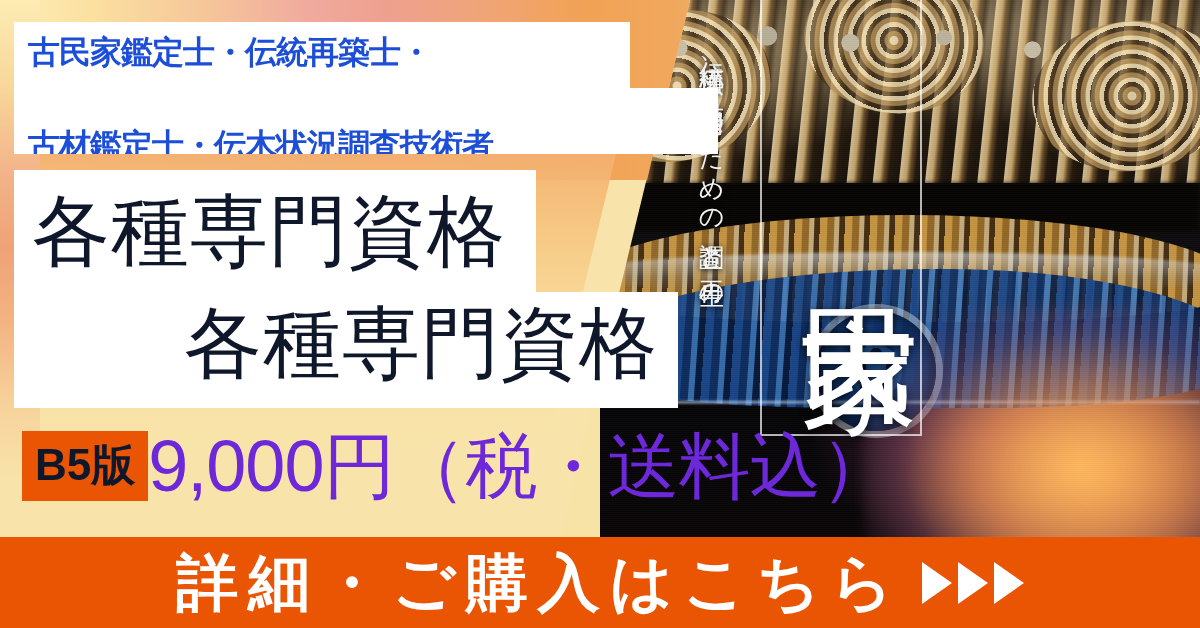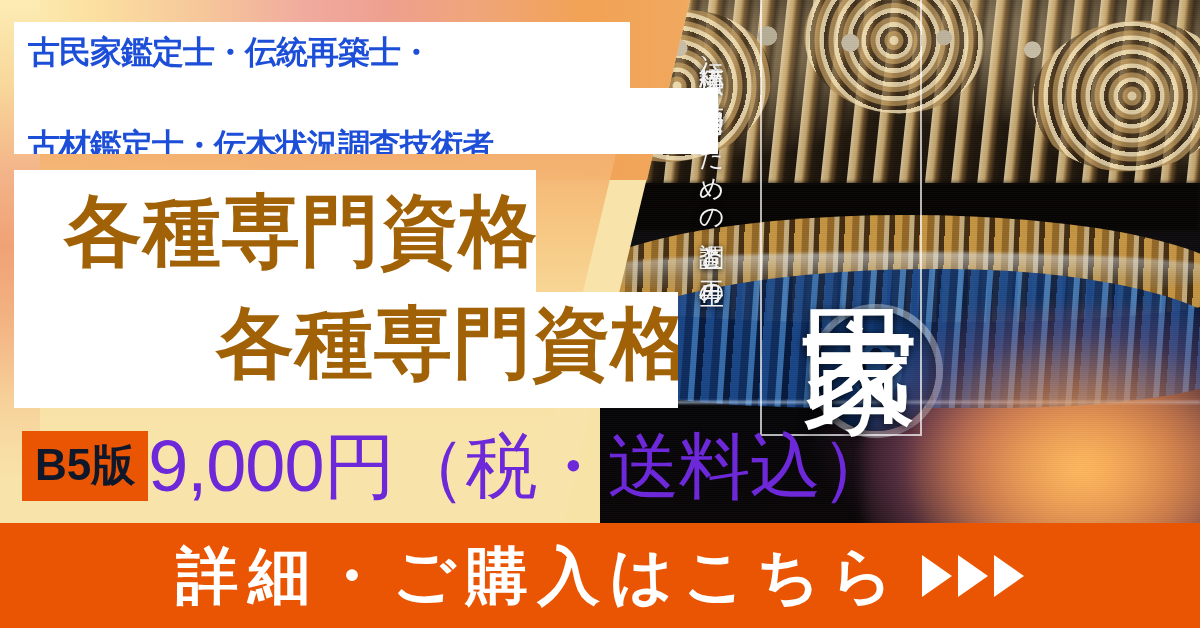--- a/index.html
+++ b/index.html
@@ -211,27 +211,26 @@
   .cred-line-2 { top:70px;margin-top:37px; }
 
   
   .block-headline {
     position:absolute; left:14px; top:170px; width:664px; height:238px;
     background:#ffffff;
     clip-path:polygon(0 0, 522px 0, 522px 122px, 664px 122px, 664px 238px, 0 238px);
   }
   .head-line {
     position:absolute;
-    color:#a16207;
-    font-weight:700;
+    color:#0f172a;
+    font-weight:400;
     font-size:78px;
     line-height:1;
     letter-spacing:1px;
     white-space:nowrap;
-    margin-left:32px;
   }
   .head-line-1 { left:18px; top:22px; }
   .head-line-2 { left:170px; top:134px; }
 
   
   .price-row {
     position:absolute; left:0; top:420px; width:700px; height:92px;
     display:flex; align-items:center;
   }
   .badge-b5 {
@@ -249,21 +248,21 @@
     color:#6d28d9;
     font-weight:400;
     font-size:72px;
     line-height:1;
     white-space:nowrap;
     letter-spacing:-1px;
   }
 
   
   .cta-bar {
-    position:absolute; left:0; bottom:0; width:1200px; height:105px;
+    position:absolute; left:0; bottom:0; width:1200px; height:91px;
     background:#ea5504;
     display:flex; align-items:center; justify-content:center;
   }
   .cta-text {
     color:#ffffff;
     font-weight:700;
     font-size:62px;
     line-height:1;
     letter-spacing:10px;
     white-space:nowrap;

